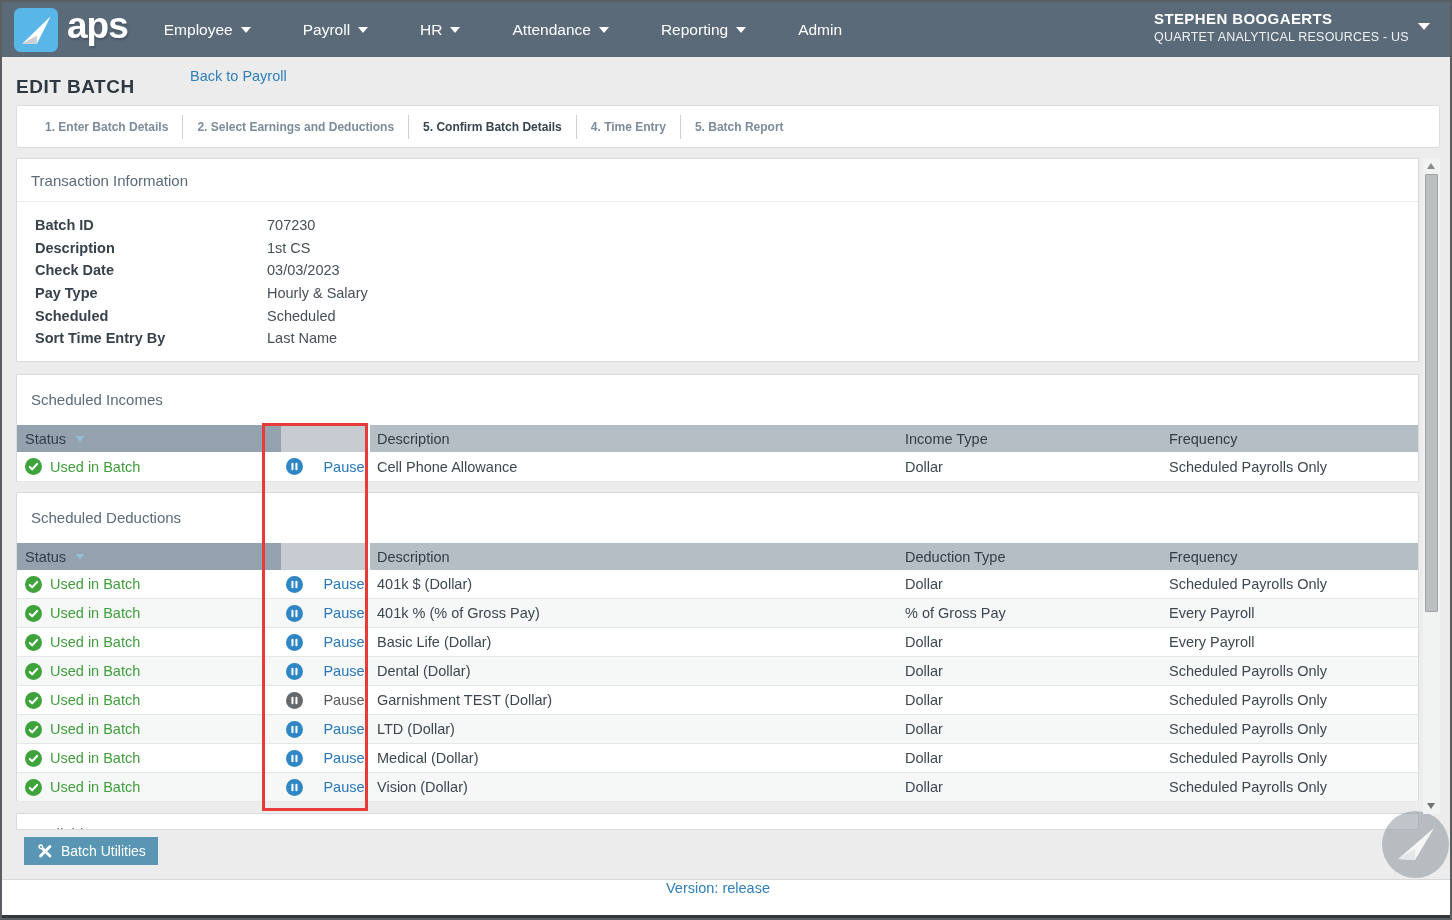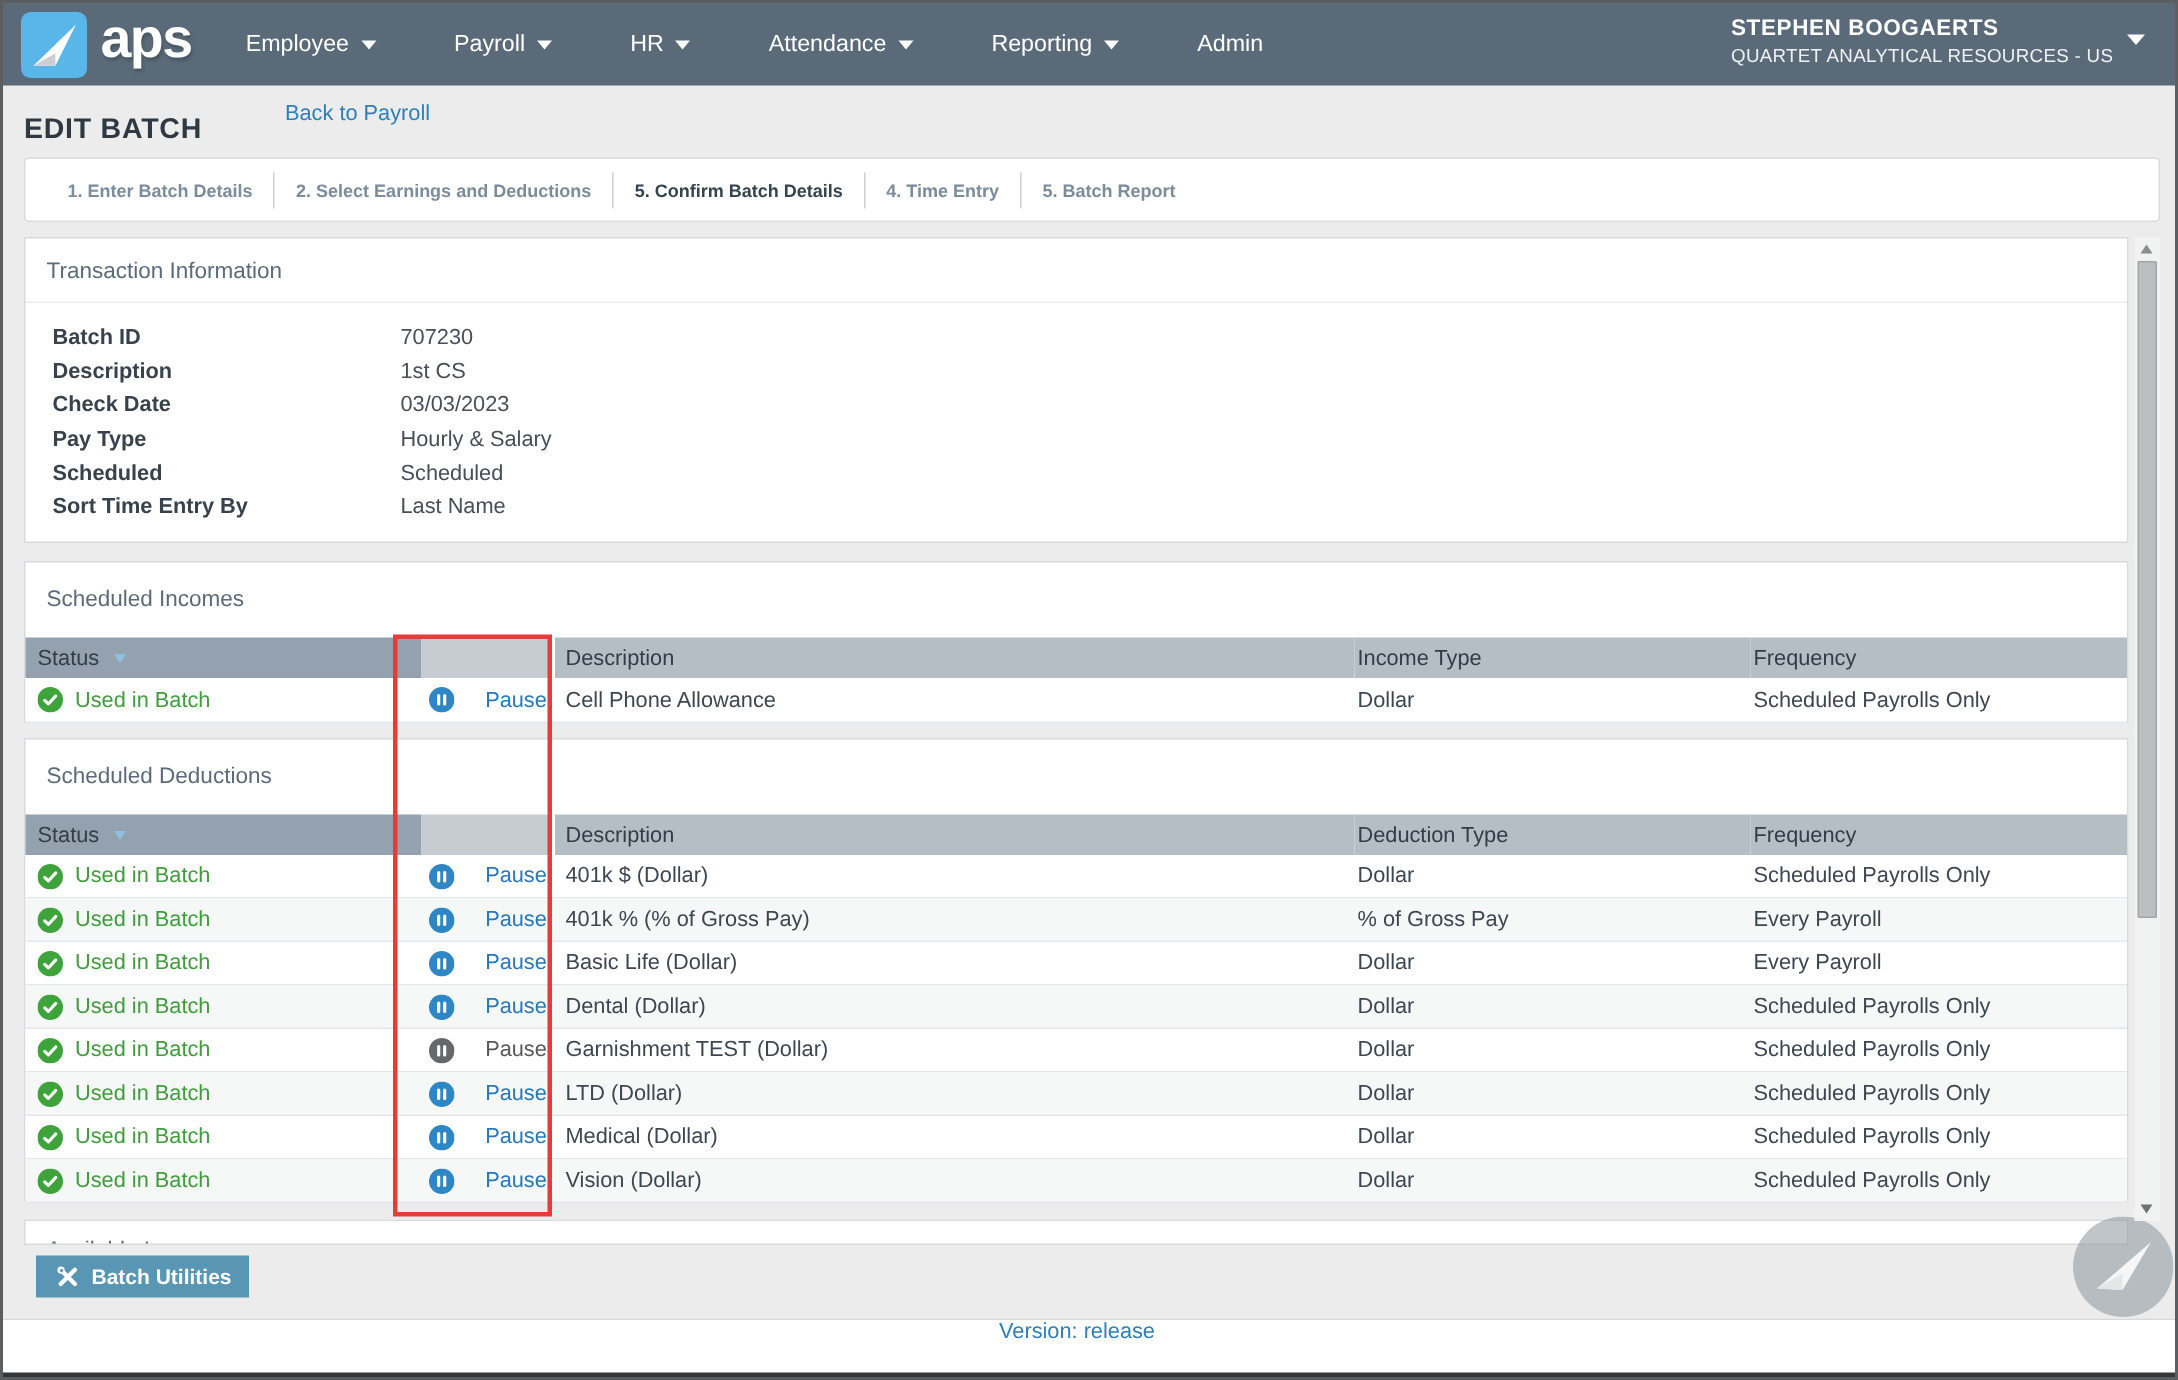--- a/index.html
+++ b/index.html
@@ -71,21 +71,21 @@
 .scrollbar{position:absolute;left:1421px;top:156px;width:17px;height:656px;background:#f1f2f2;z-index:5;cursor:pointer;}
 .sb-arrow{position:absolute;left:4px;width:0;height:0;border-left:4.5px solid transparent;border-right:4.5px solid transparent;}
 .sb-arrow.up{top:5px;border-bottom:6px solid #898d90;}
 .sb-arrow.down{bottom:5px;border-top:6px solid #6f7376;}
 .sb-thumb{position:absolute;left:2px;top:16px;width:13px;height:438px;background:#bcbfc1;border:1px solid #a2a5a7;border-radius:1px;cursor:grab;}
 
 
 .red-annotation{position:absolute;left:260px;top:421px;width:106px;height:388px;border:3px solid #e63b39;z-index:20;pointer-events:none;}
 
 
-.batch-utilities{position:absolute;left:22px;top:835px;height:28px;background:#5896b4;border:none;color:#fff;font-weight:bold;font-size:14px;display:flex;align-items:center;gap:7px;padding:0 12px;font-family:inherit;cursor:pointer;z-index:2;}
+.batch-utilities{position:absolute;left:22px;top:835px;height:28px;background:#5896b4;border:none;color:#fff;font-weight:normal;font-size:14px;display:flex;align-items:center;gap:7px;padding:0 12px;font-family:inherit;cursor:pointer;z-index:2;}
 .watermark{position:absolute;left:1380px;top:809px;width:67px;height:67px;opacity:.55;z-index:4;}
 .footer-bar{position:absolute;left:0;top:877px;width:100%;height:39px;background:#fff;border-top:1px solid #d6d8d9;display:flex;align-items:center;justify-content:space-between;gap:23px;padding-right:13px;z-index:6;flex-direction:column;}
 .version{color:#2e7fba;font-size:14.5px;margin-right:3px;}
 .f-btn{height:29px;background:#4e90af;border:none;color:#fff;font-weight:bold;font-size:14.5px;display:flex;align-items:center;gap:8px;padding:0 11px;font-family:inherit;cursor:pointer;}
 .f-icon{width:18px;height:18px;display:inline-flex;flex:none;}
 .bottom-edge{position:absolute;left:0;bottom:0;width:100%;height:3px;background:#34373a;z-index:30;}
 </style>
 </head>
 <body>
 

